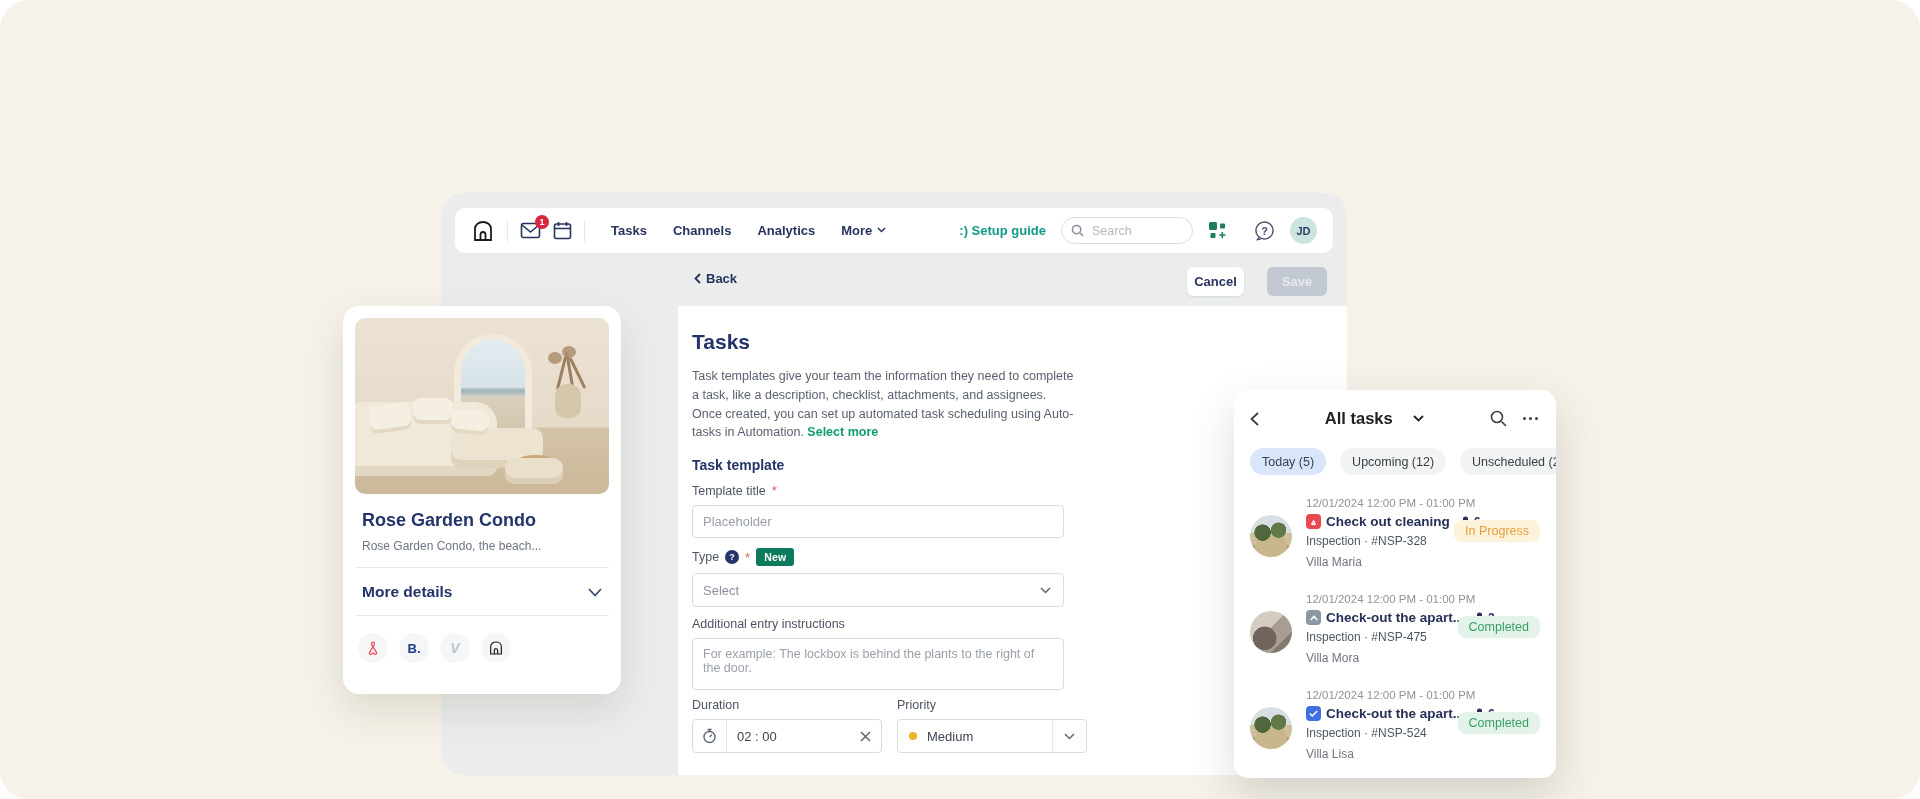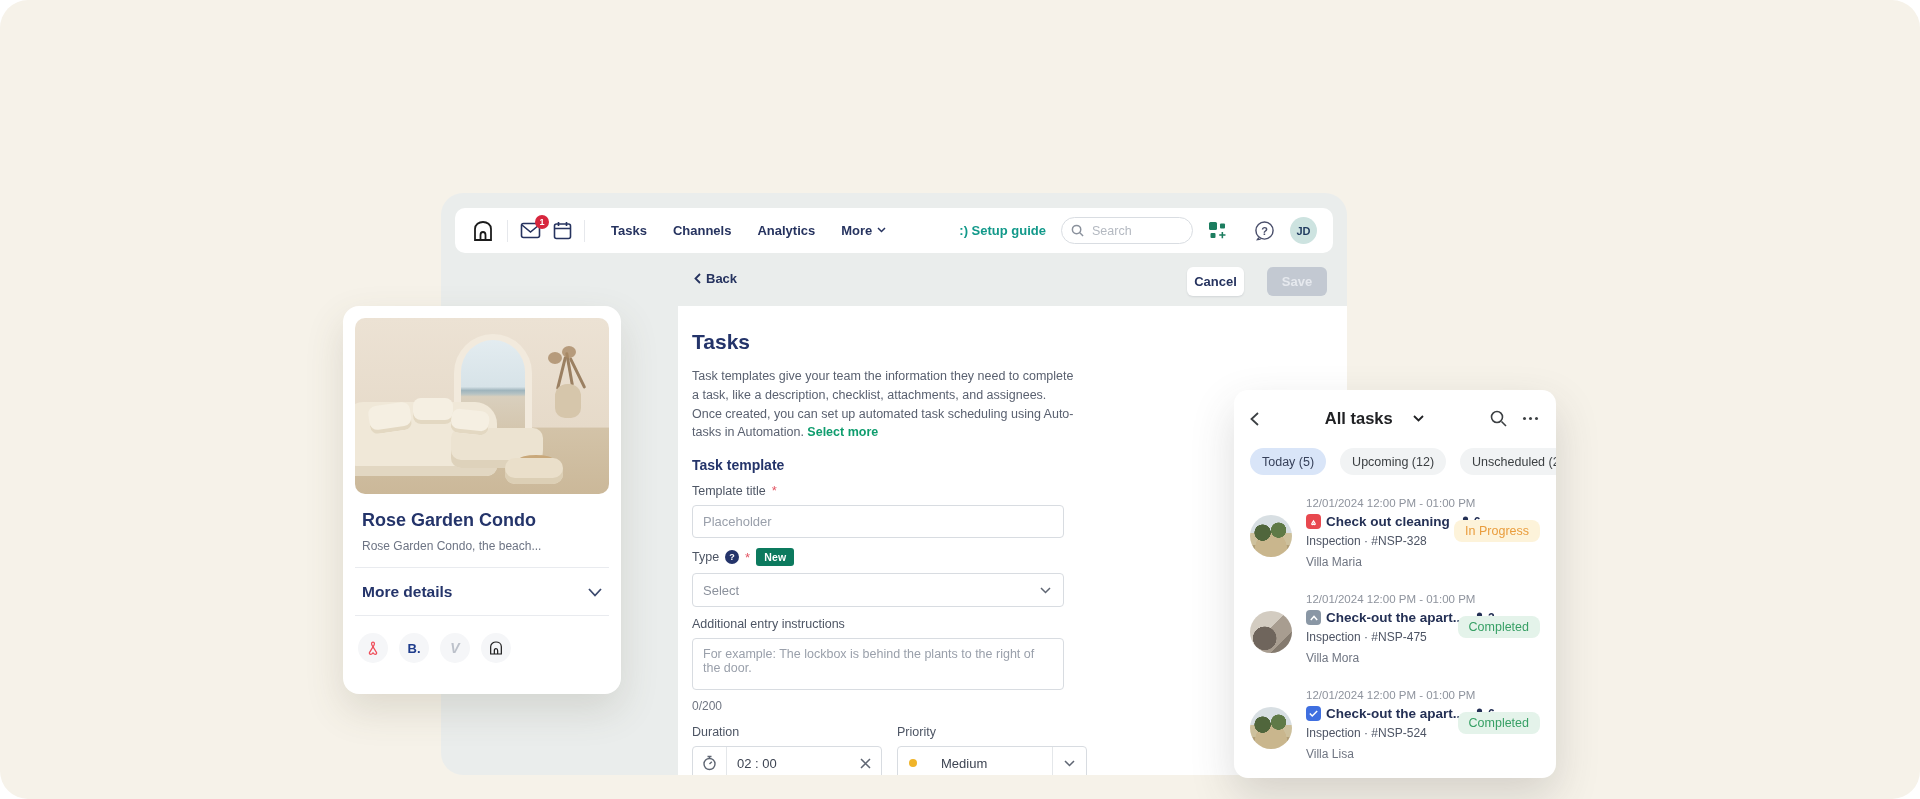--- a/index.html
+++ b/index.html
@@ -101,21 +101,21 @@
   .field-row { display:flex; gap:15px; }
   .field-col .field-label { margin-top:4px; }
   .mini-box {
     width:190px; height:34px; border:1px solid #d8dce1; border-radius:4px;
     display:flex; align-items:center; background:#fff;
   }
   .icon-cell { width:34px; height:100%; border-right:1px solid #e4e7ea; display:flex; align-items:center; justify-content:center; }
   .duration-value { flex:1; padding-left:10px; font-size:13px; color:#3d4452; }
   .clear-x { padding-right:10px; display:flex; cursor:pointer; }
   .prio-dot { width:8px; height:8px; border-radius:50%; background:#f0b429; margin-left:11px; }
-  .prio-value { flex:1; padding-left:24px; font-size:13px; color:#3d4452; }
+  .prio-value { flex:1; padding-left:10px; font-size:13px; color:#3d4452; }
   .caret-cell { width:34px; height:100%; border-left:1px solid #e4e7ea; display:flex; align-items:center; justify-content:center; cursor:pointer; }
 
   
   .property-card {
     position:absolute; left:343px; top:306px; width:278px; height:388px;
     background:#fff; border-radius:16px; padding:12px;
     box-shadow:0 16px 38px rgba(95,84,62,.16);
   }
   .photo {
     width:254px; height:176px; border-radius:10px; position:relative; overflow:hidden;
@@ -311,21 +311,20 @@
         <span class="select-value">Select</span>
         <span class="select-caret">
           <svg width="11" height="7" viewBox="0 0 11 7" fill="none" stroke="#5f6673" stroke-width="1.5">
               <path d="M1 1 L5.5 5.5 L10 1"></path>
             </svg>
         </span>
       </div>
 
       <div class="field-label">Additional entry instructions</div>
       <textarea class="textarea" placeholder="For example: The lockbox is behind the plants to the right of the door." style=""></textarea>
-      <div class="counter">0/200</div>
 
       <div class="field-row">
         <div class="field-col">
           <div class="field-label">Duration</div>
           <div class="mini-box">
             <span class="icon-cell">
               <svg width="15" height="16" viewBox="0 0 15 16" fill="none" stroke="#5f6673" stroke-width="1.4">
                 <circle cx="7.5" cy="9" r="5.5"></circle>
                   <path d="M5.5 1.5 H9.5 M7.5 1.5 V3.5 M7.5 9 L9.8 6.7"></path>
               </svg>

